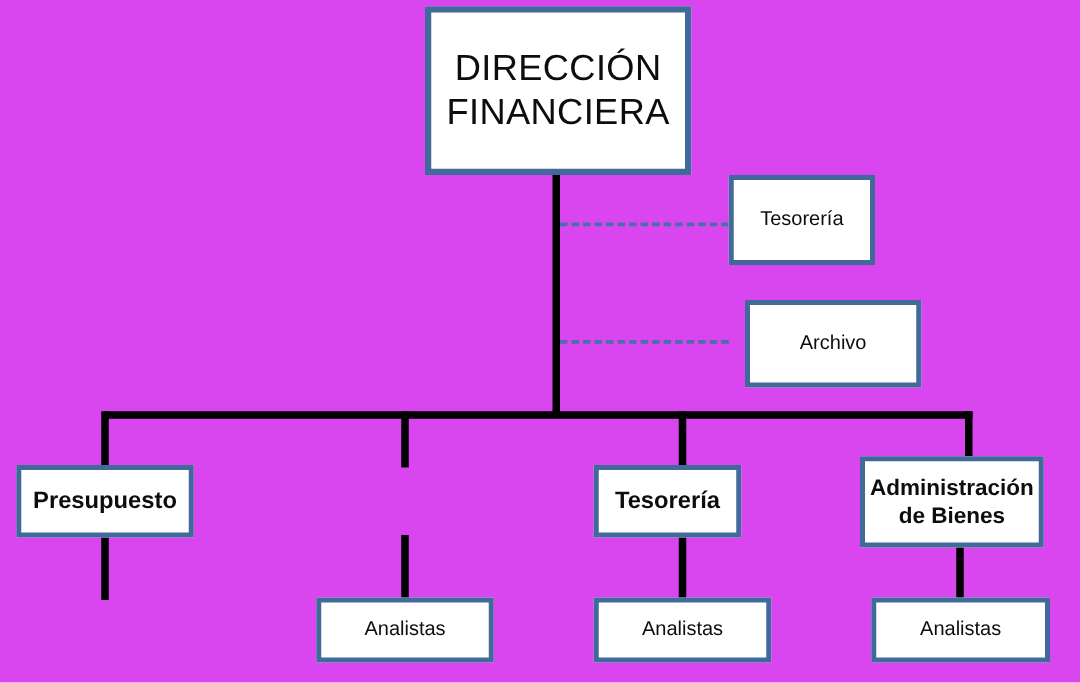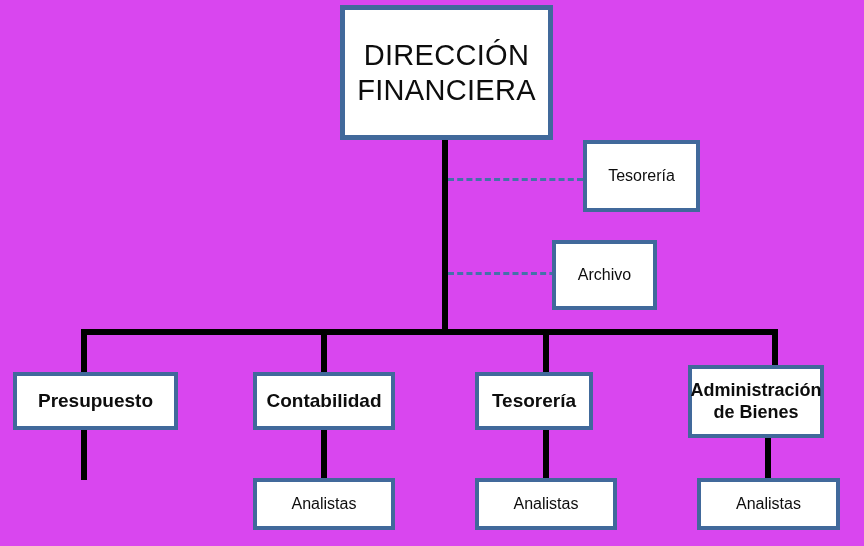--- a/index.html
+++ b/index.html
@@ -88,52 +88,49 @@
   </div>
 
   <div class="connector connector-v" style="left:442px; top:138px; height:195px;"></div>
 
   <div class="dashed-link" style="left:448px; top:178px; width:135px;"></div>
   <div class="node node-staff" style="left:583px; top:140px; width:117px; height:72px;">
     <span class="label">Tesorería</span>
   </div>
 
   <div class="dashed-link" style="left:448px; top:272px; width:135px;"></div>
-  <div class="node node-staff" style="left:552px; top:240px; width:105px; height:70px;">
+  <div class="node node-staff" style="left:596px; top:240px; width:141px; height:70px;">
     <span class="label">Archivo</span>
   </div>
 
   <div class="connector connector-h" style="left:83px; top:329px; width:695px;"></div>
 
   <div class="connector connector-v" style="left:81px; top:329px; height:45px;"></div>
-  <div class="node node-dept" style="left:13px; top:372px; width:165px; height:58px;">
+  <div class="node node-dept" style="left:13px; top:372px; width:142px; height:58px;">
     <span class="label">Presupuesto</span>
   </div>
   <div class="connector connector-v" style="left:81px; top:428px; height:52px;"></div>
 
   <div class="connector connector-v" style="left:321px; top:329px; height:45px;"></div>
-  <div class="node node-dept" style="left:253px; top:372px; width:142px; height:58px;">
-    <span class="label">Contabilidad</span>
-  </div>
   <div class="connector connector-v" style="left:321px; top:428px; height:52px;"></div>
   <div class="node node-analyst" style="left:253px; top:478px; width:142px; height:52px;">
     <span class="label">Analistas</span>
   </div>
 
   <div class="connector connector-v" style="left:543px; top:329px; height:45px;"></div>
   <div class="node node-dept" style="left:475px; top:372px; width:118px; height:58px;">
     <span class="label">Tesorería</span>
   </div>
   <div class="connector connector-v" style="left:543px; top:428px; height:52px;"></div>
   <div class="node node-analyst" style="left:475px; top:478px; width:142px; height:52px;">
     <span class="label">Analistas</span>
   </div>
 
   <div class="connector connector-v" style="left:772px; top:329px; height:42px;"></div>
-  <div class="node node-dept node-dept-two-line" style="left:688px; top:365px; width:136px; height:73px;">
+  <div class="node node-dept node-dept-two-line" style="left:688px; top:365px; width:147px; height:73px;">
     <span class="label">Administración
 de Bienes</span>
   </div>
   <div class="connector connector-v" style="left:765px; top:436px; height:46px;"></div>
   <div class="node node-analyst" style="left:697px; top:478px; width:143px; height:52px;">
     <span class="label">Analistas</span>
   </div>
 
 </div>
 

